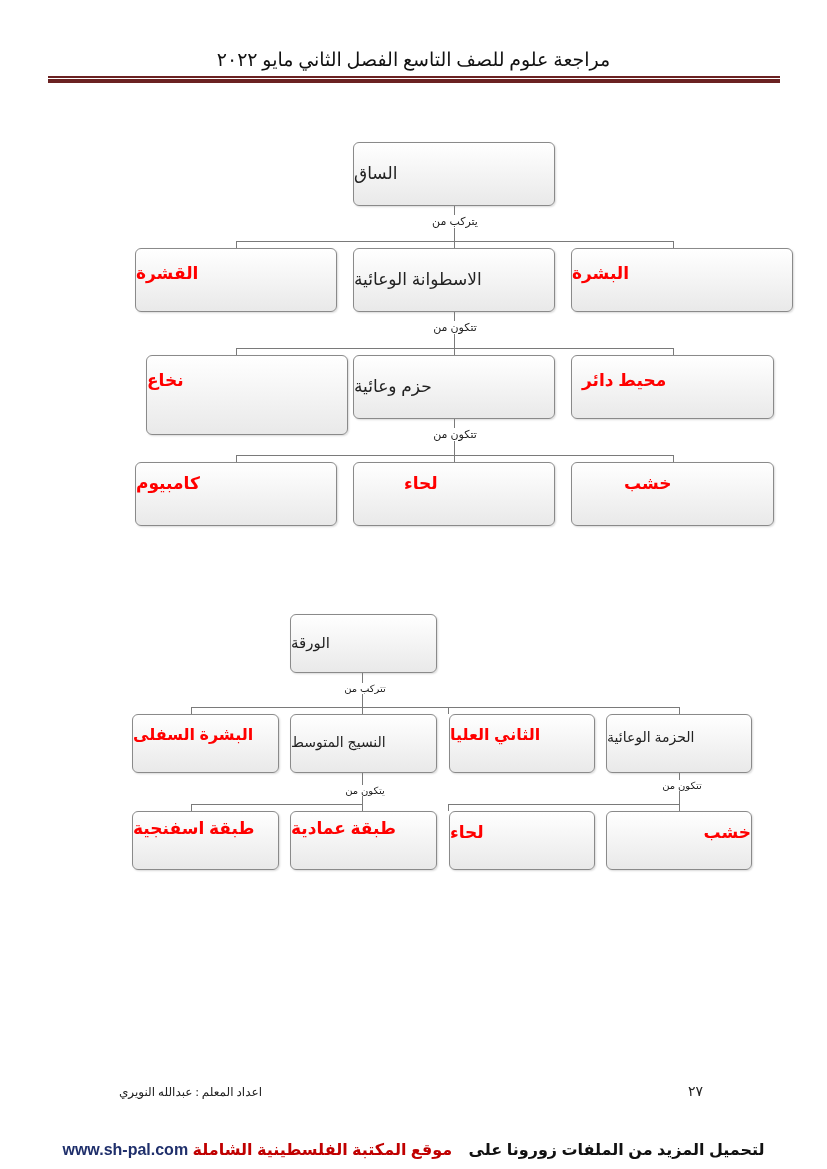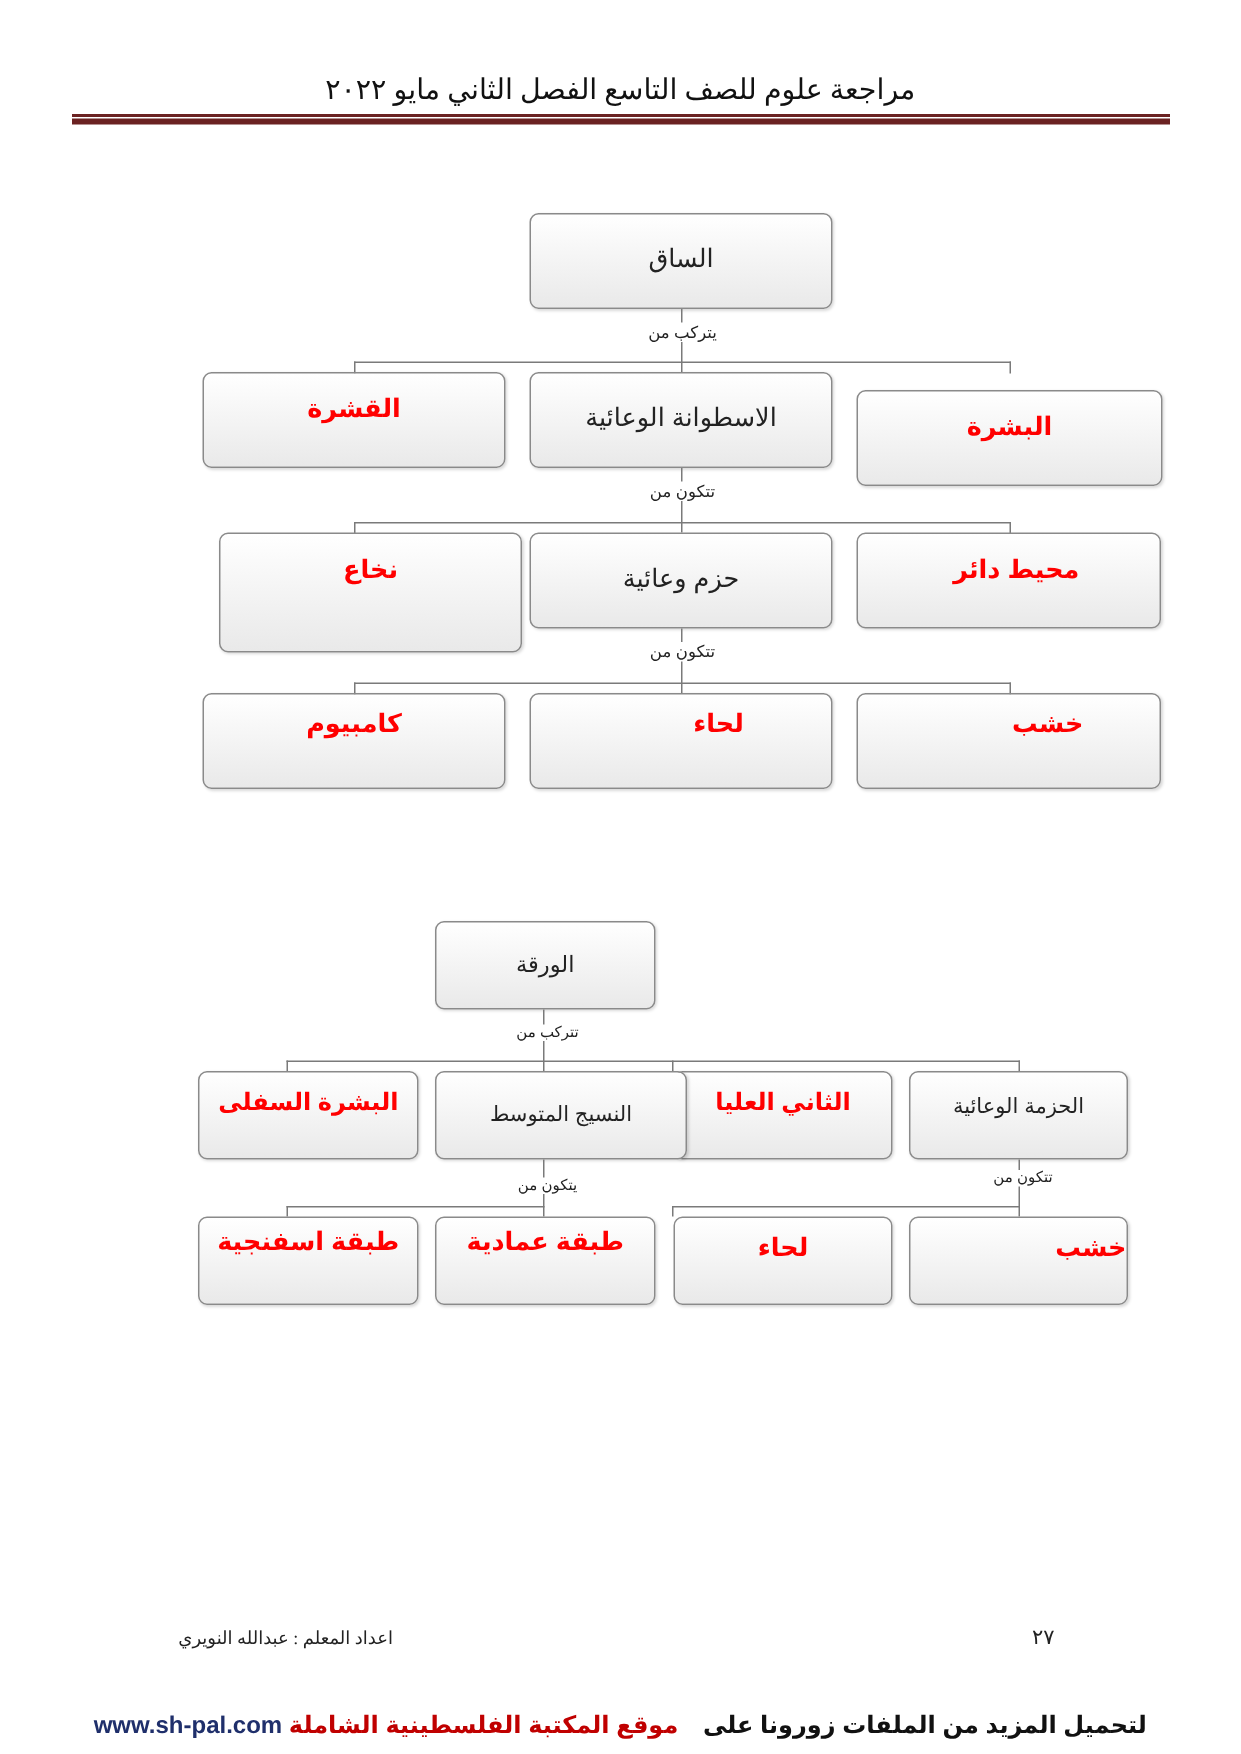--- a/index.html
+++ b/index.html
@@ -6,21 +6,21 @@
   body { width:827px; height:1169px; position:relative; overflow:hidden;
          font-family:"Liberation Sans", "DejaVu Sans", sans-serif; }
   .abs { position:absolute; }
   .header-title { left:0; width:827px; top:48px; text-align:center; font-size:19px; color:#111;
                   font-family:"Liberation Serif", "DejaVu Serif", serif; direction:rtl; }
   .rule-thin { left:48px; width:732px; top:76px; height:2px; background:#6b2222; }
   .rule-thick { left:48px; width:732px; top:79px; height:4px; background:#6b2222; }
   .box { position:absolute; box-sizing:border-box; border:1px solid #8a8a8a; border-radius:6px;
          background:linear-gradient(#ffffff, #e9e9e9); box-shadow:1px 1px 2px rgba(0,0,0,0.15);
          direction:rtl; }
-  .box .txt { position:absolute; left:0; right:0; text-align:center; white-space:nowrap; }
+  .box .txt { position:absolute; left:0; right:0; text-align:left; white-space:nowrap; }
   .black { color:#222; font-size:17px; }
   .red { color:#ff0000; font-weight:bold; font-size:17px; }
   .line { position:absolute; background:#7a7a7a; }
   .conn-label { position:absolute; font-size:11px; color:#222; direction:rtl; white-space:nowrap;
                 text-align:center; background:#fff; padding:0 2px; }
   .footer-author { right:565px; top:1085px; font-size:12px; color:#222; direction:rtl;
                    font-family:"Liberation Serif", serif; }
   .page-num { left:688px; top:1083px; font-size:14px; color:#222; }
   .footer-banner { left:0; width:827px; top:1140px; text-align:center; font-size:16px; font-weight:bold; direction:rtl; }
   .fb-black { color:#111;margin-left:12px; }
@@ -39,21 +39,21 @@
   <div class="box" style="left:353px; top:142px; width:202px; height:64px;">
     <span class="txt black" style="top:20px;">الساق</span>
   </div>
 
   <div class="line" style="left:454px; top:206px; width:1px; height:42px;"></div>
   <div class="line" style="left:236px; top:241px; width:438px; height:1px;"></div>
   <div class="line" style="left:236px; top:241px; width:1px; height:8px;"></div>
   <div class="line" style="left:673px; top:241px; width:1px; height:8px;"></div>
   <div class="conn-label" style="left:420px; top:215px; width:66px;">يتركب من</div>
 
-  <div class="box" style="left:571px; top:248px; width:204px; height:64px;margin-top:12px;">
+  <div class="box" style="left:571px; top:248px; width:222px; height:64px;">
     <span class="txt red" style="top:14px;">البشرة</span>
   </div>
   <div class="box" style="left:353px; top:248px; width:202px; height:64px;">
     <span class="txt black" style="top:20px;">الاسطوانة الوعائية</span>
   </div>
   <div class="box" style="left:135px; top:248px; width:202px; height:64px;">
     <span class="txt red" style="top:14px;">القشرة</span>
   </div>
 
   <div class="line" style="left:454px; top:312px; width:1px; height:43px;"></div>
@@ -101,21 +101,21 @@
   <div class="line" style="left:448px; top:707px; width:1px; height:7px;"></div>
   <div class="line" style="left:679px; top:707px; width:1px; height:7px;"></div>
   <div class="conn-label" style="left:335px; top:683px; width:56px; font-size:10px;">تتركب من</div>
 
   <div class="box" style="left:606px; top:714px; width:146px; height:59px;">
     <span class="txt black" style="top:14px; font-size:14px;">الحزمة الوعائية</span>
   </div>
   <div class="box" style="left:449px; top:714px; width:146px; height:59px;">
     <span class="txt red" style="top:10px; font-size:16px;">الثاني العليا</span>
   </div>
-  <div class="box" style="left:290px; top:714px; width:168px; height:59px;">
+  <div class="box" style="left:290px; top:714px; width:147px; height:59px;">
     <span class="txt black" style="top:19px; font-size:14px;">النسيج المتوسط</span>
   </div>
   <div class="box" style="left:132px; top:714px; width:147px; height:59px;">
     <span class="txt red" style="top:10px; font-size:16px;">البشرة السفلى</span>
   </div>
 
   <div class="line" style="left:679px; top:773px; width:1px; height:38px;"></div>
   <div class="line" style="left:448px; top:804px; width:232px; height:1px;"></div>
   <div class="line" style="left:448px; top:804px; width:1px; height:7px;"></div>
   <div class="conn-label" style="left:655px; top:780px; width:50px; font-size:10px;">تتكون من</div>

